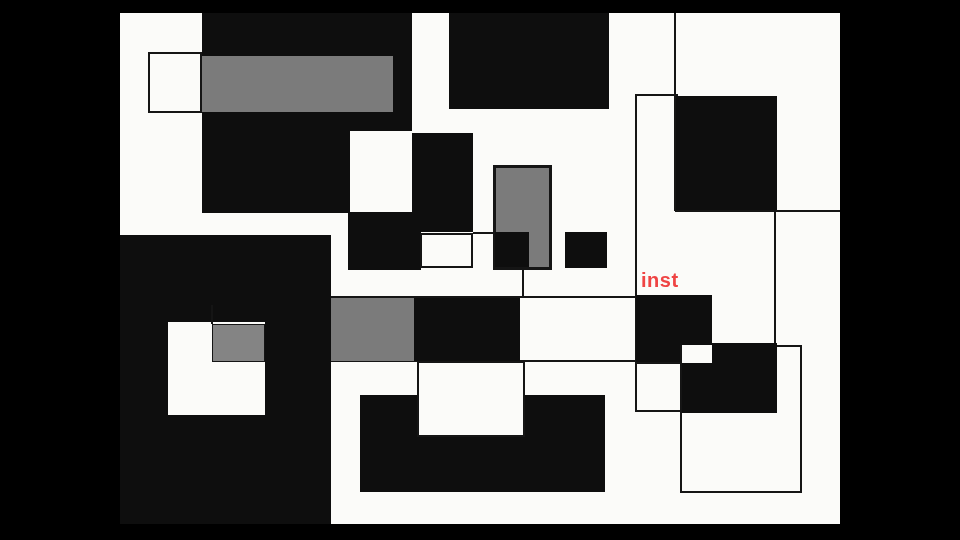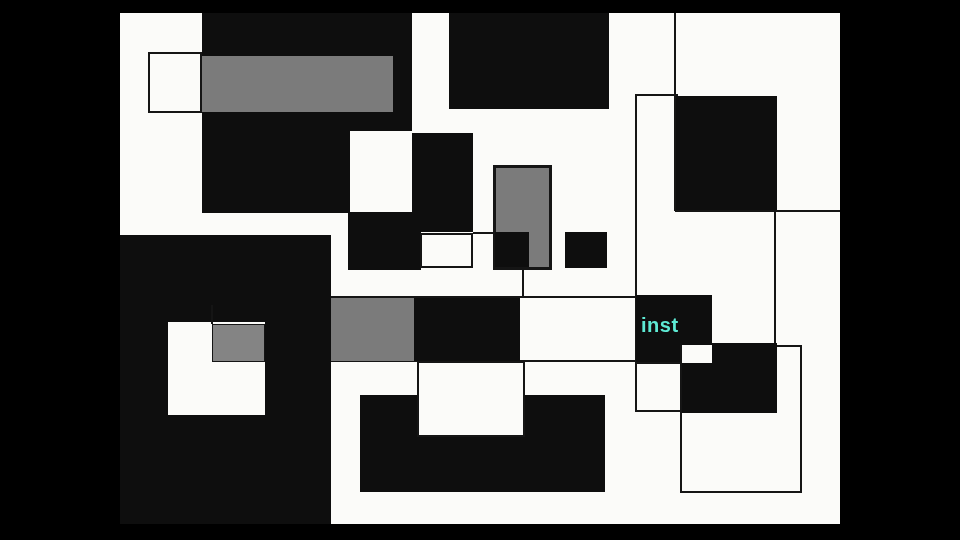--- a/index.html
+++ b/index.html
@@ -70,15 +70,15 @@
       <div class="shape" style="left: 212px; top: 324px; width: 53px; height: 38px; background: rgb(132, 132, 132); border: 1px solid rgb(21, 21, 21);"></div>
       <div class="shape" style="left: 331px; top: 298px; width: 83px; height: 63px; background: rgb(123, 123, 123);"></div>
       <div class="shape" style="left: 414px; top: 298px; width: 106px; height: 63px; background: rgb(14, 14, 14);"></div>
       <div class="shape" style="left: 636px; top: 295px; width: 76px; height: 68px; background: rgb(14, 14, 14);"></div>
       <div class="shape" style="left: 635px; top: 362px; width: 47px; height: 50px; background: rgb(251, 251, 249); border: 2px solid rgb(21, 21, 21);"></div>
       <div class="shape" style="left: 680px; top: 345px; width: 122px; height: 148px; border: 2px solid rgb(21, 21, 21);"></div>
       <div class="shape" style="left: 682px; top: 343px; width: 95px; height: 70px; background: rgb(14, 14, 14);"></div>
       <div class="shape" style="left: 682px; top: 345px; width: 30px; height: 18px; background: rgb(251, 251, 249);"></div>
       <div class="shape" style="left: 360px; top: 395px; width: 245px; height: 97px; background: rgb(14, 14, 14);"></div>
       <div class="shape" style="left: 417px; top: 361px; width: 108px; height: 76px; background: rgb(251, 251, 249); border: 2px solid rgb(21, 21, 21);"></div>
-      <span id="inst-label" style="color: #5eead4; margin-top: 45px;">inst</span>
+      <span id="inst-label" style="color: #ef4444;">inst</span>
   </div>
 </div>
 
 </body></html>

